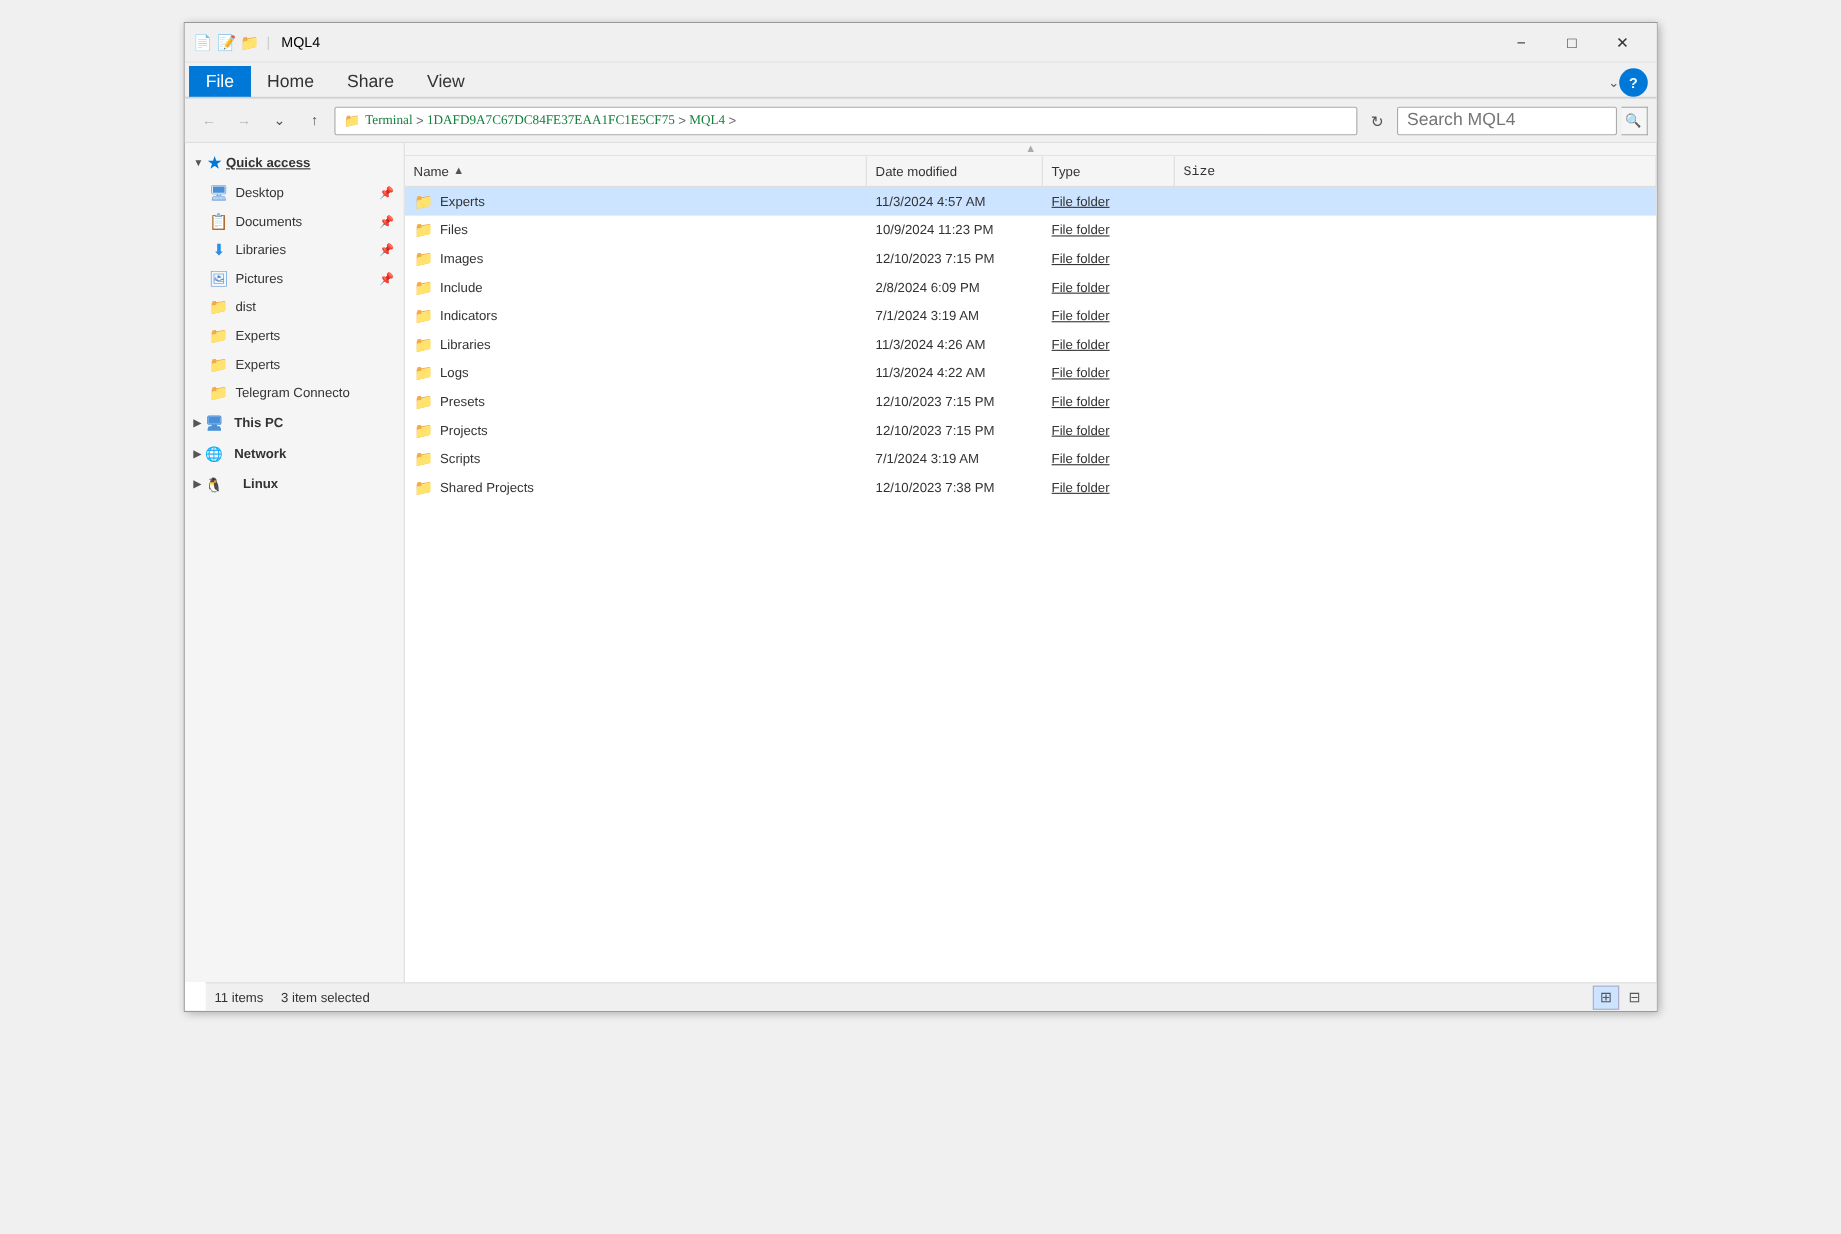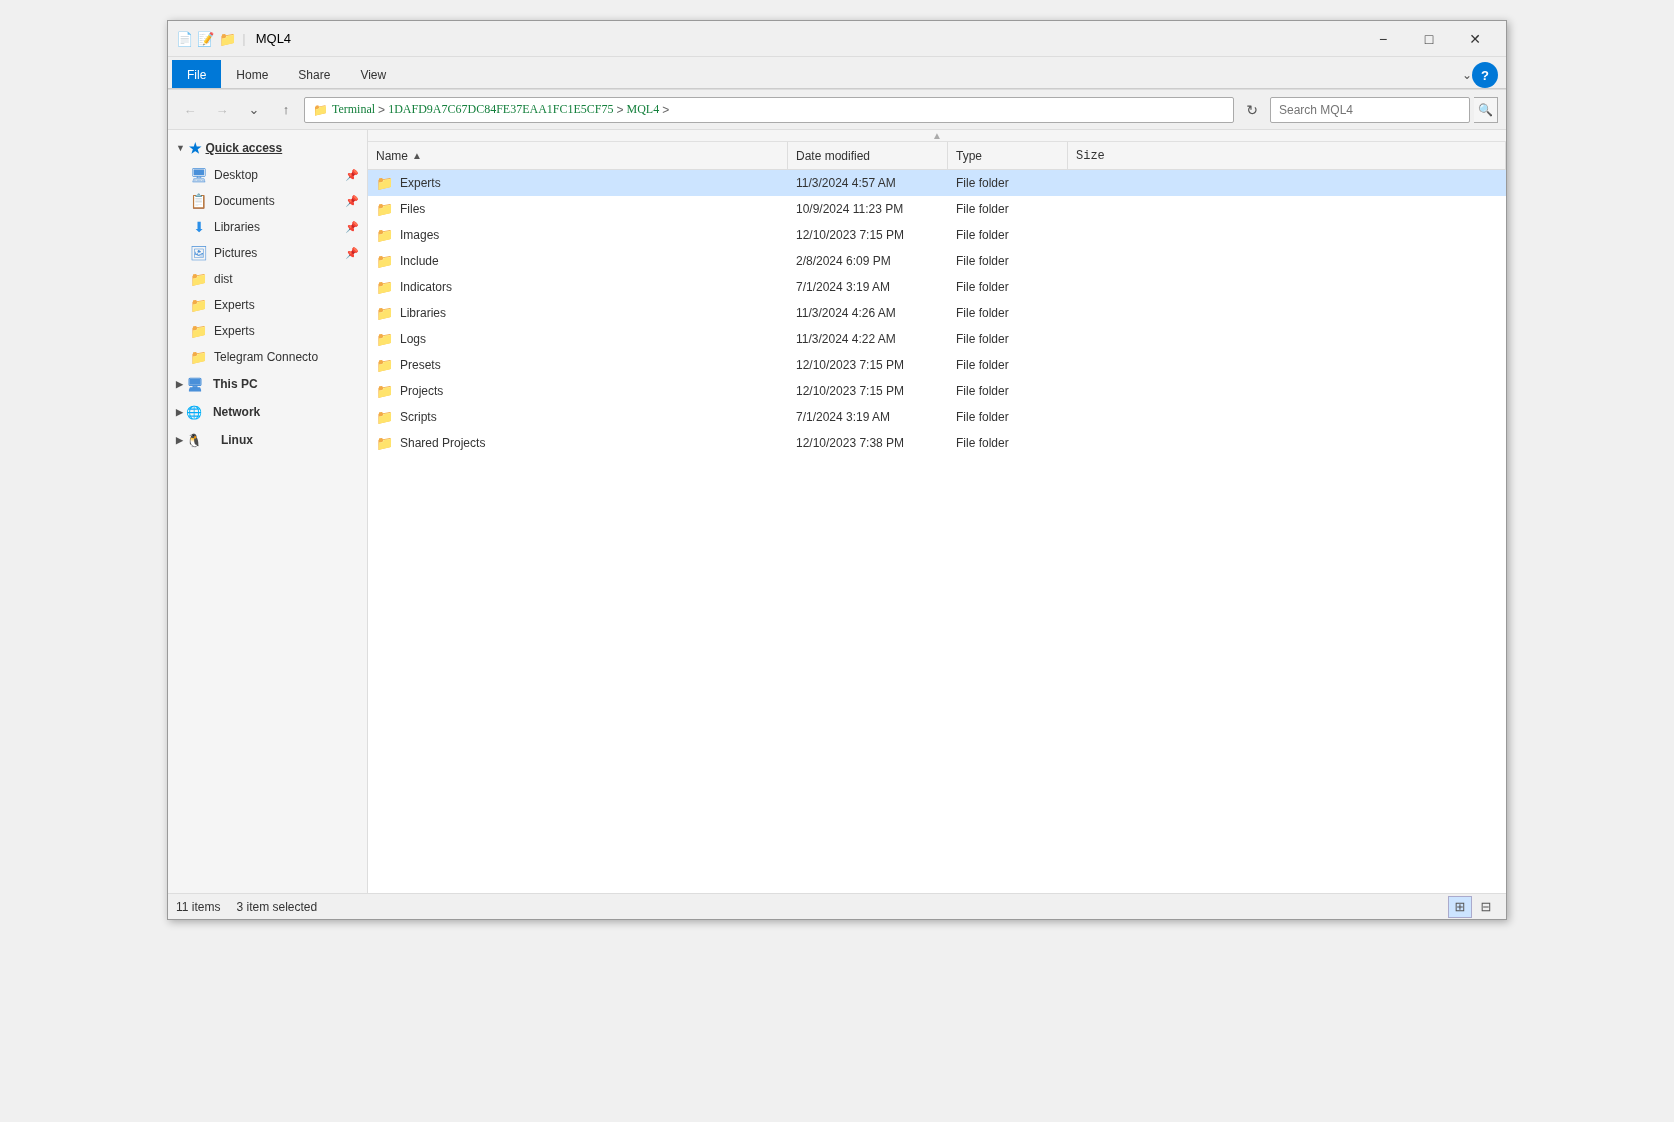--- a/index.html
+++ b/index.html
@@ -71,21 +71,21 @@
     .ribbon-tabs {
       display: flex;
       align-items: flex-end;
       padding: 0 4px;
       height: 32px;
       border-bottom: 1px solid #ccc;
     }
     .ribbon-tab {
       padding: 4px 14px;
       cursor: pointer;
-      font-size: 12px;
+      font-size: 16px;
       color: #333;
       border: 1px solid transparent;
       border-bottom: none;
       height: 28px;
       display: flex;
       align-items: center;
     }
     .ribbon-tab.active {
       background: #0078d7;
       color: #fff;
@@ -142,21 +142,21 @@
       justify-content: center;
       border-radius: 2px;
       font-size: 14px;
       color: #555;
     }
     .search-box {
       width: 200px;
       height: 26px;
       border: 1px solid #aaa;
       padding: 0 8px;
-      font-size: 12px;
+      font-size: 16px;
       color: #333;
       background: #fff;
       border-radius: 2px;
     }
     .search-icon-btn {
       width: 24px;
       height: 26px;
       border: 1px solid #aaa;
       border-left: none;
       background: #f5f5f5;
@@ -284,21 +284,21 @@
       font-size: 12px;
       color: #333;
       display: flex;
       align-items: center;
       height: 100%;
       overflow: hidden;
       white-space: nowrap;
     }
     .file-cell-name { width: 420px; }
     .file-cell-date { width: 160px; }
-    .file-cell-type { width: 120px; }
+    .file-cell-type { width: 120px; text-decoration: underline; }
     .file-cell-size { flex: 1; }
     .file-folder-icon {
       width: 18px;
       height: 18px;
       margin-right: 6px;
       flex-shrink: 0;
       display: flex;
       align-items: center;
       justify-content: center;
       font-size: 14px;
@@ -310,20 +310,21 @@
       height: 26px;
       background: #f0f0f0;
       border-top: 1px solid #ddd;
       display: flex;
       align-items: center;
       padding: 0 8px;
       font-size: 12px;
       color: #333;
       flex-shrink: 0;
       gap: 16px;
+      margin-left: 19px;
     }
     .status-bar-right {
       margin-left: auto;
       display: flex;
       gap: 2px;
     }
     .view-btn {
       width: 24px;
       height: 22px;
       border: 1px solid transparent;

